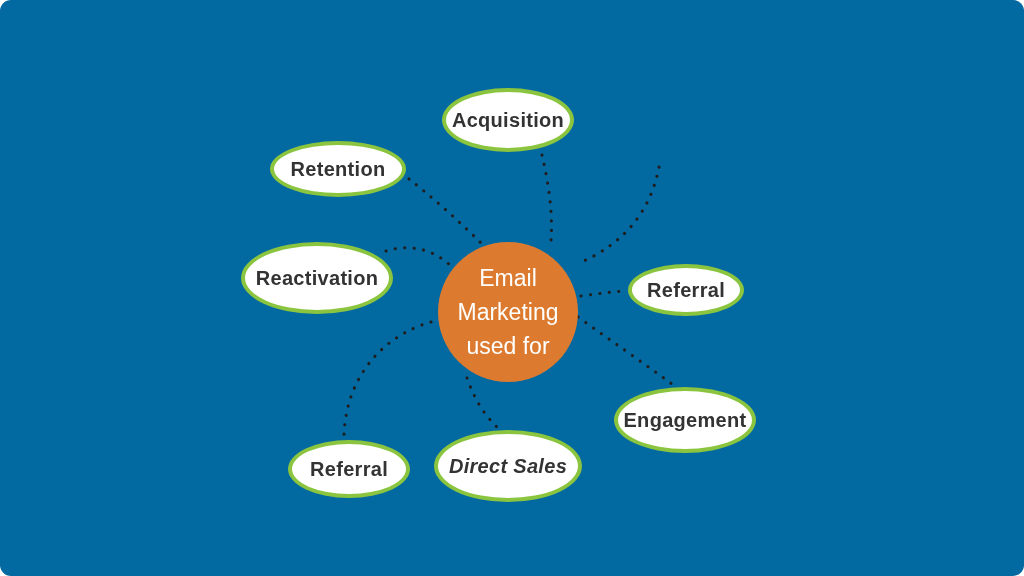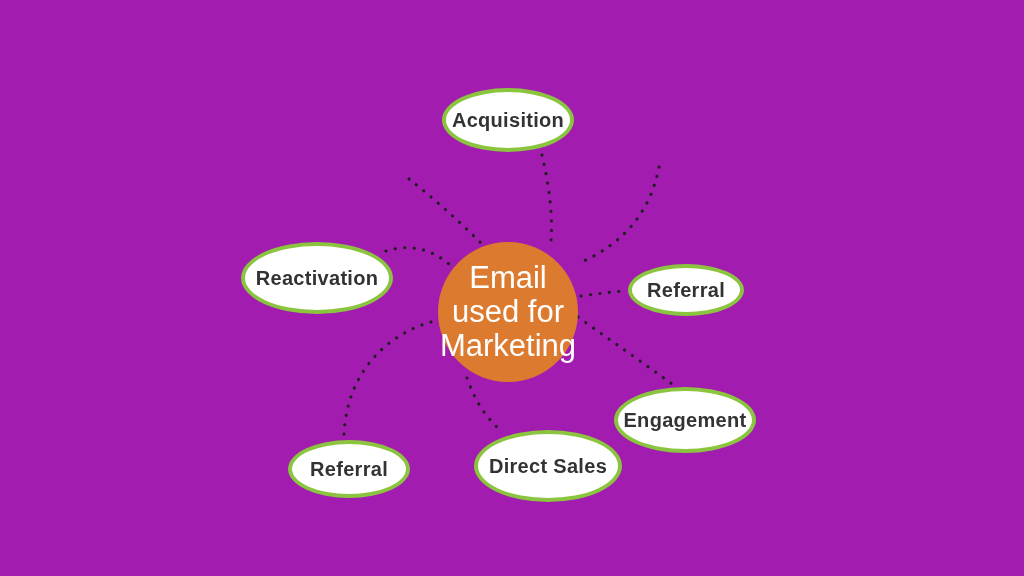--- a/index.html
+++ b/index.html
@@ -5,22 +5,23 @@
   html, body {
     margin: 0;
     padding: 0;
     background: #ffffff;
     font-family: "Liberation Sans", sans-serif;
   }
   #stage {
     position: relative;
     width: 1024px;
     height: 576px;
-    background: #a21caf;
+    background: #0369a1;
     overflow: hidden;
+    border-radius: 11px;
   }
   #connectors {
     position: absolute;
     left: 0;
     top: 0;
     width: 1024px;
     height: 576px;
   }
   .connector {
     fill: none;
@@ -44,36 +45,36 @@
     color: var(--nodetext, #333333);
     white-space: nowrap;
   }
   .n-acquisition  { left: 442px; top:  88px; width: 132px; height: 64px; }
   .n-branding     { left: 600px; top: 108px; width: 123px; height: 55px; }
   .n-retention    { left: 270px; top: 141px; width: 136px; height: 56px; }
   .n-reactivation { left: 241px; top: 242px; width: 152px; height: 72px; }
   .n-traffic      { left: 628px; top: 264px; width: 116px; height: 52px; }
   .n-engagement   { left: 614px; top: 387px; width: 142px; height: 66px; }
   .n-referral     { left: 288px; top: 440px; width: 122px; height: 58px; }
-  .n-direct-sales { left: 474px; top: 430px; width: 148px; height: 72px; }
+  .n-direct-sales { left: 434px; top: 430px; width: 148px; height: 72px; font-style: italic; }
   #center-node {
     position: absolute;
     left: 438px;
     top: 242px;
     width: 140px;
     height: 140px;
     border-radius: 50%;
     background: var(--orange, #dc7b2f);
     color: var(--centertext, #ffffff);
     display: flex;
     flex-direction: column;
     align-items: center;
     justify-content: center;
     text-align: center;
-    font-size: 31px;
+    font-size: 23px;
     line-height: 34px;
     font-weight: 400;
   }
 </style>
 </head>
 <body>
 
 <div id="stage">
 
   <svg id="connectors" viewBox="0 0 1024 576" xmlns="http://www.w3.org/2000/svg">
@@ -83,35 +84,38 @@
     <path class="connector" d="M 386,251 C 408,244 432,248 451,266"></path>
     <path class="connector" d="M 581,296 C 596,294 610,292 625,291"></path>
     <path class="connector" d="M 578,317 C 610,340 642,362 672,384"></path>
     <path class="connector" d="M 431,322 C 388,334 346,372 344,436"></path>
     <path class="connector" d="M 467,378 C 474,398 484,415 498,428"></path>
   </svg>
 
   <div class="node n-acquisition">
     <span>Acquisition</span>
   </div>
+  <div class="node n-retention">
+    <span>Retention</span>
+  </div>
   <div class="node n-reactivation">
     <span>Reactivation</span>
   </div>
   <div class="node n-traffic">
     <span>Referral</span>
   </div>
   <div class="node n-engagement">
     <span>Engagement</span>
   </div>
   <div class="node n-referral">
     <span>Referral</span>
   </div>
   <div class="node n-direct-sales">
     <span>Direct Sales</span>
   </div>
 
   <div id="center-node">
     <span>Email</span>
+    <span>Marketing</span>
     <span>used for</span>
-    <span>Marketing</span>
   </div>
 
 </div>
 
 </body></html>

